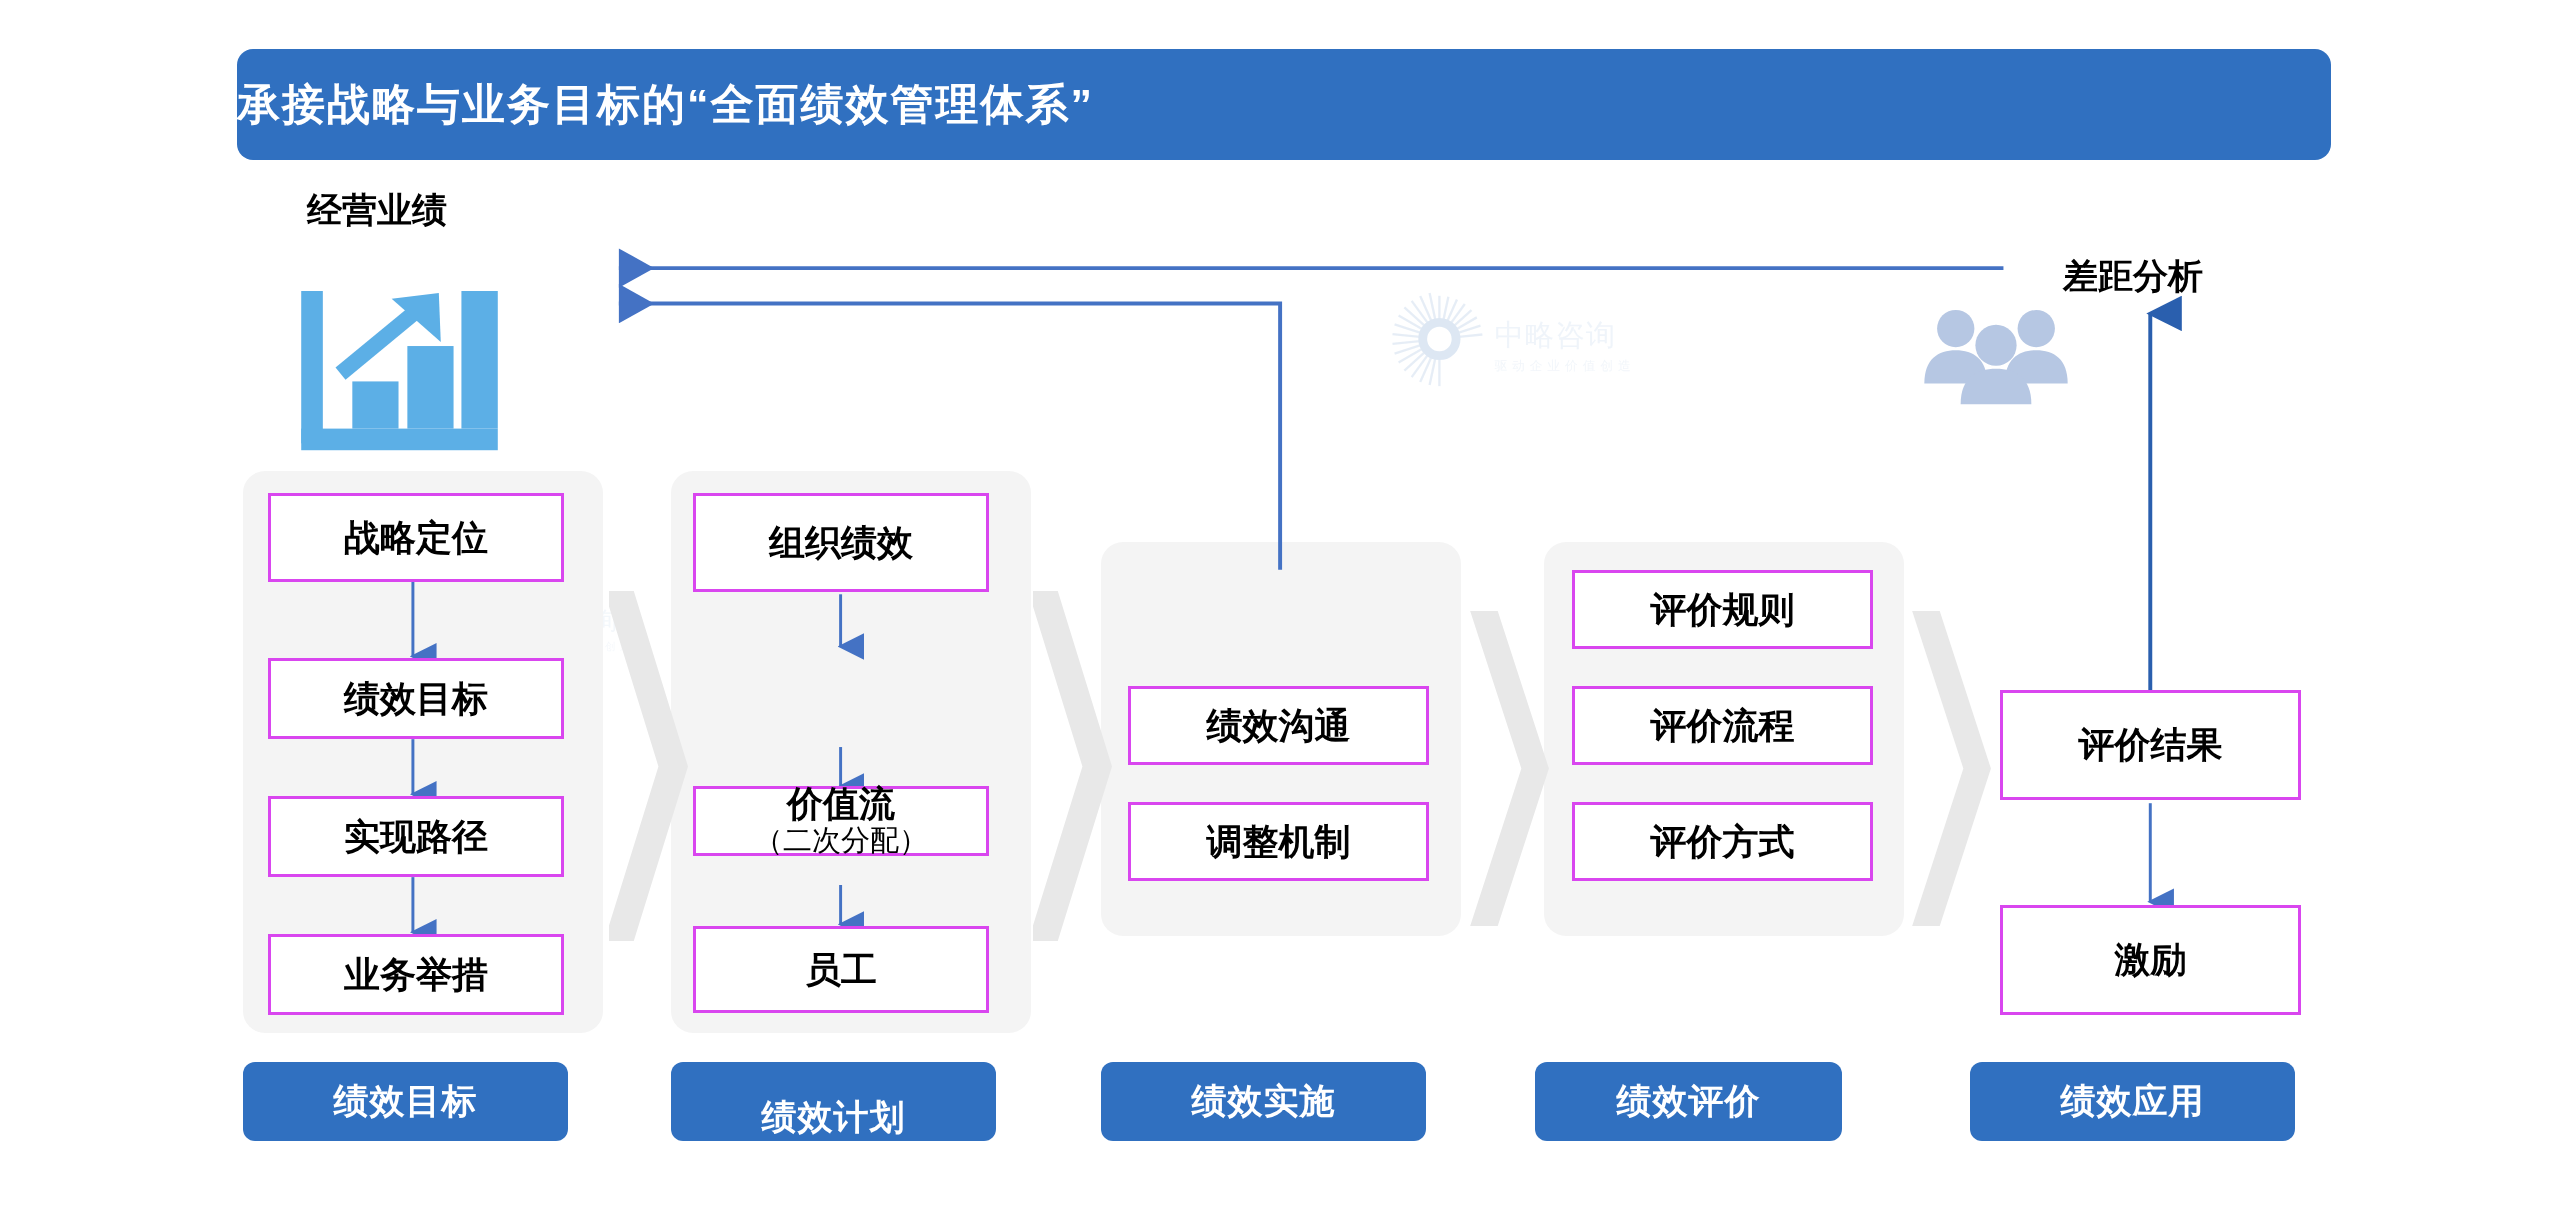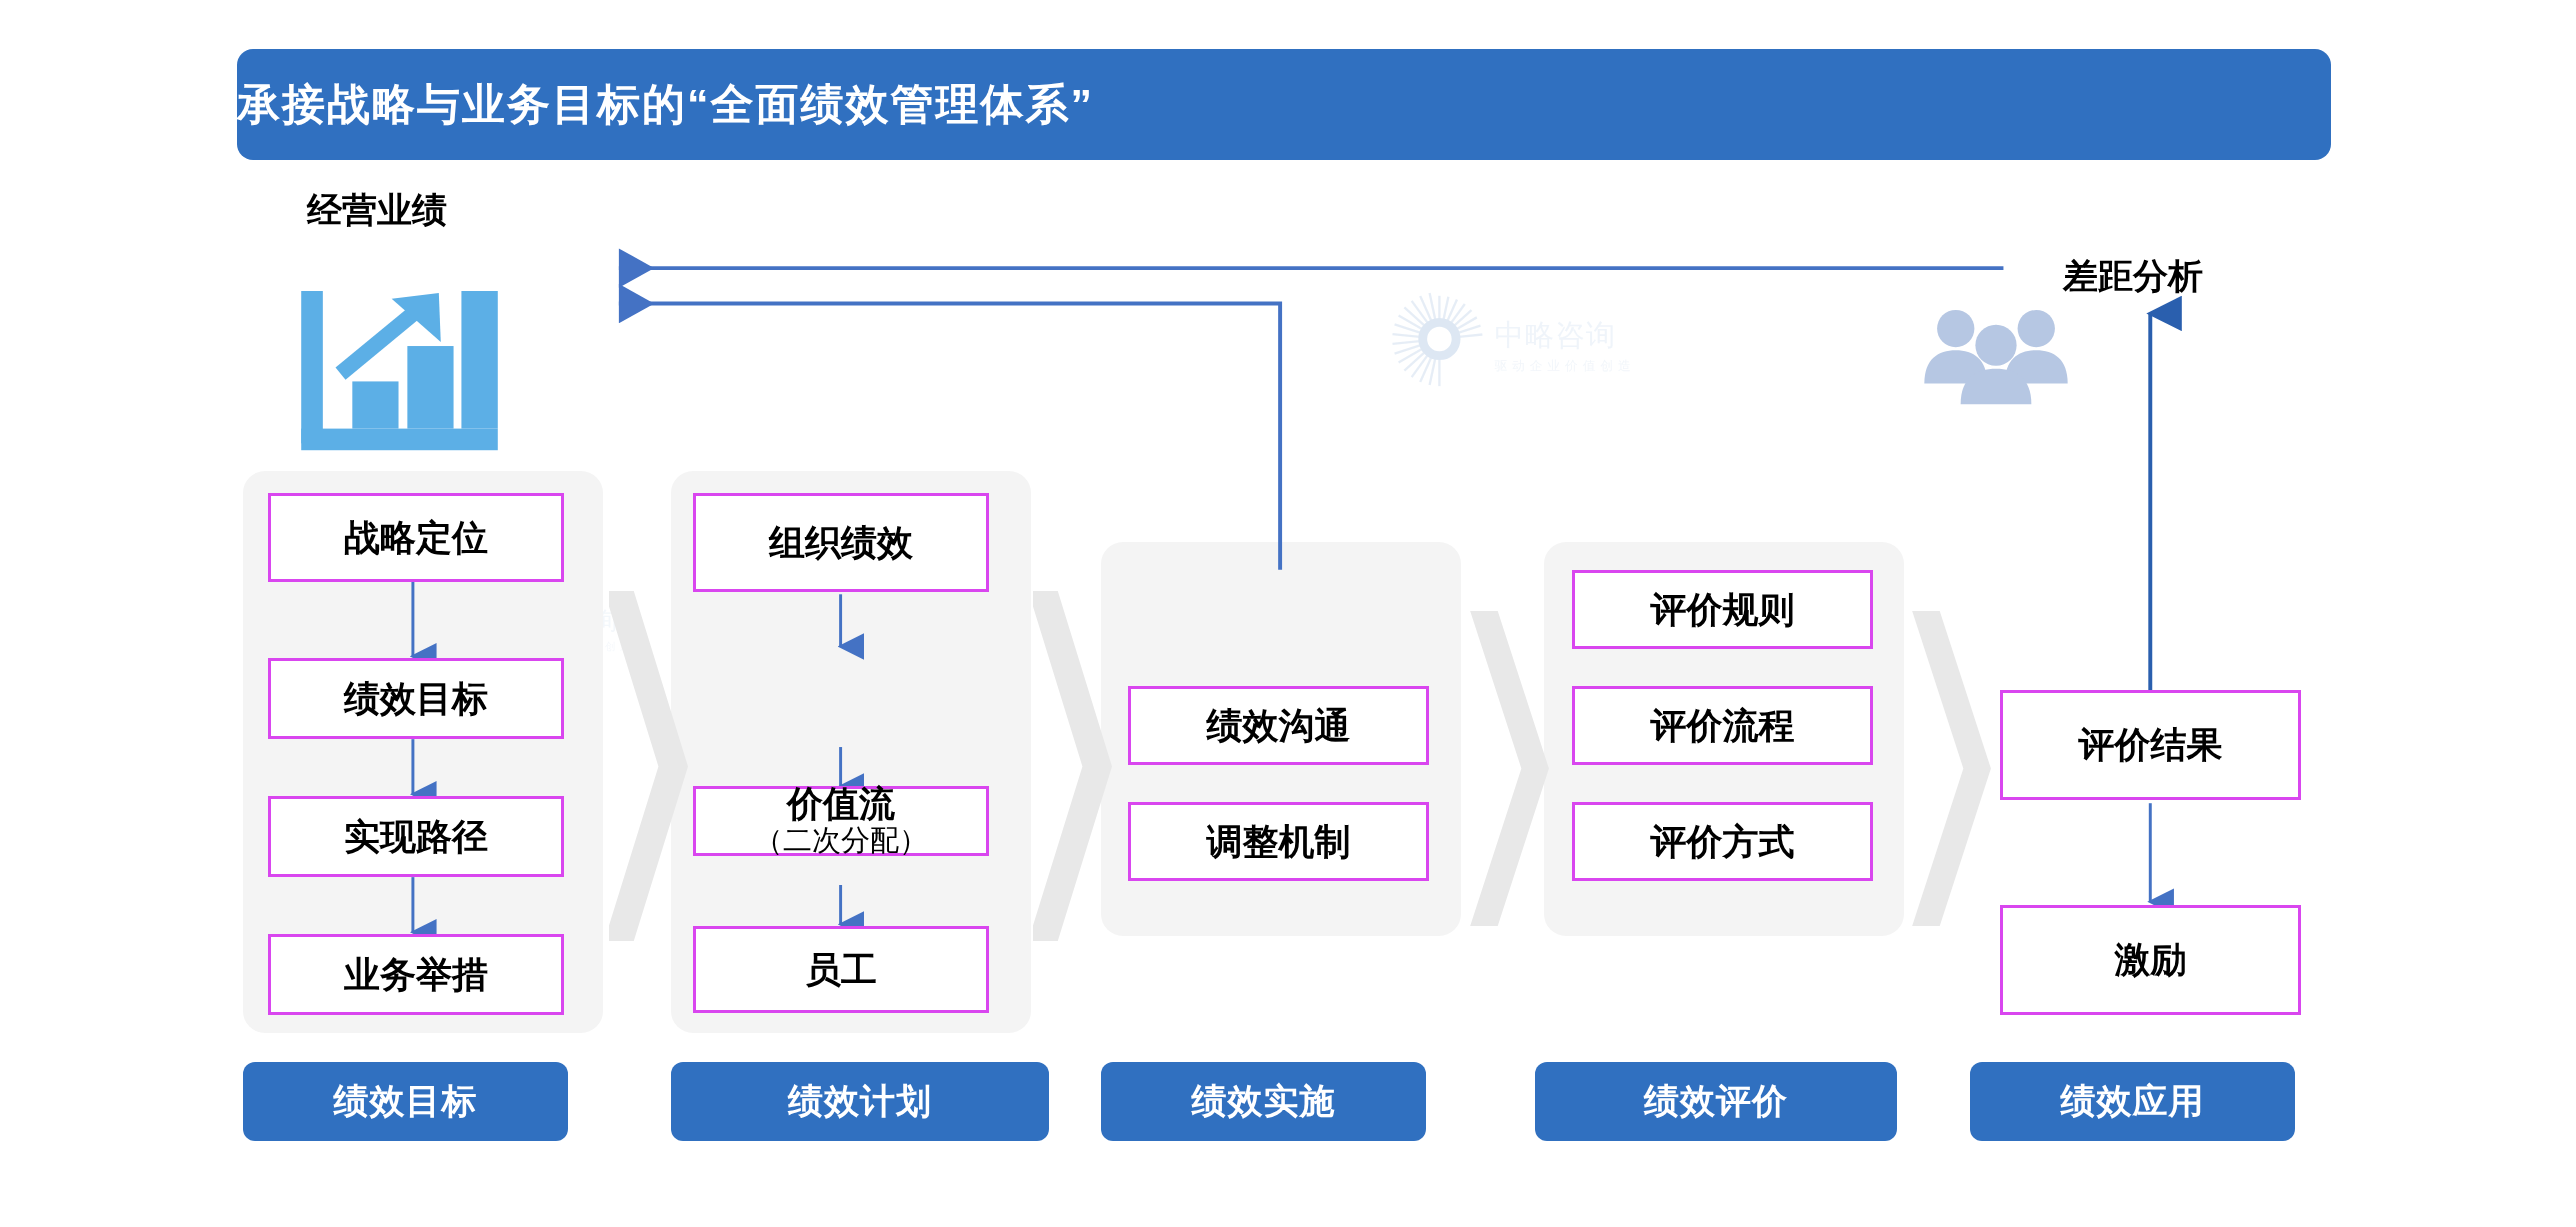--- a/index.html
+++ b/index.html
@@ -263,27 +263,27 @@
   <div class="pbox" style="left:2000px;top:690px;width:301px;height:110px;">
     <span class="main">评价结果</span>
   </div>
   <div class="pbox" style="left:2000px;top:905px;width:301px;height:110px;">
     <span class="main">激励</span>
   </div>
 
   <div class="chip" style="left:243px;top:1062px;width:325px;">
     <span class="txt">绩效目标</span>
   </div>
-  <div class="chip" style="left:671px;top:1062px;width:378px;">
+  <div class="chip" style="left:671px;top:1062px;width:325px;align-items:flex-end;">
     <span class="txt">绩效计划</span>
   </div>
   <div class="chip" style="left:1101px;top:1062px;width:325px;">
     <span class="txt">绩效实施</span>
   </div>
-  <div class="chip" style="left:1535px;top:1062px;width:362px;">
+  <div class="chip" style="left:1535px;top:1062px;width:307px;">
     <span class="txt">绩效评价</span>
   </div>
   <div class="chip" style="left:1970px;top:1062px;width:325px;">
     <span class="txt">绩效应用</span>
   </div>
 
 </div>
 
 
 </body></html>

